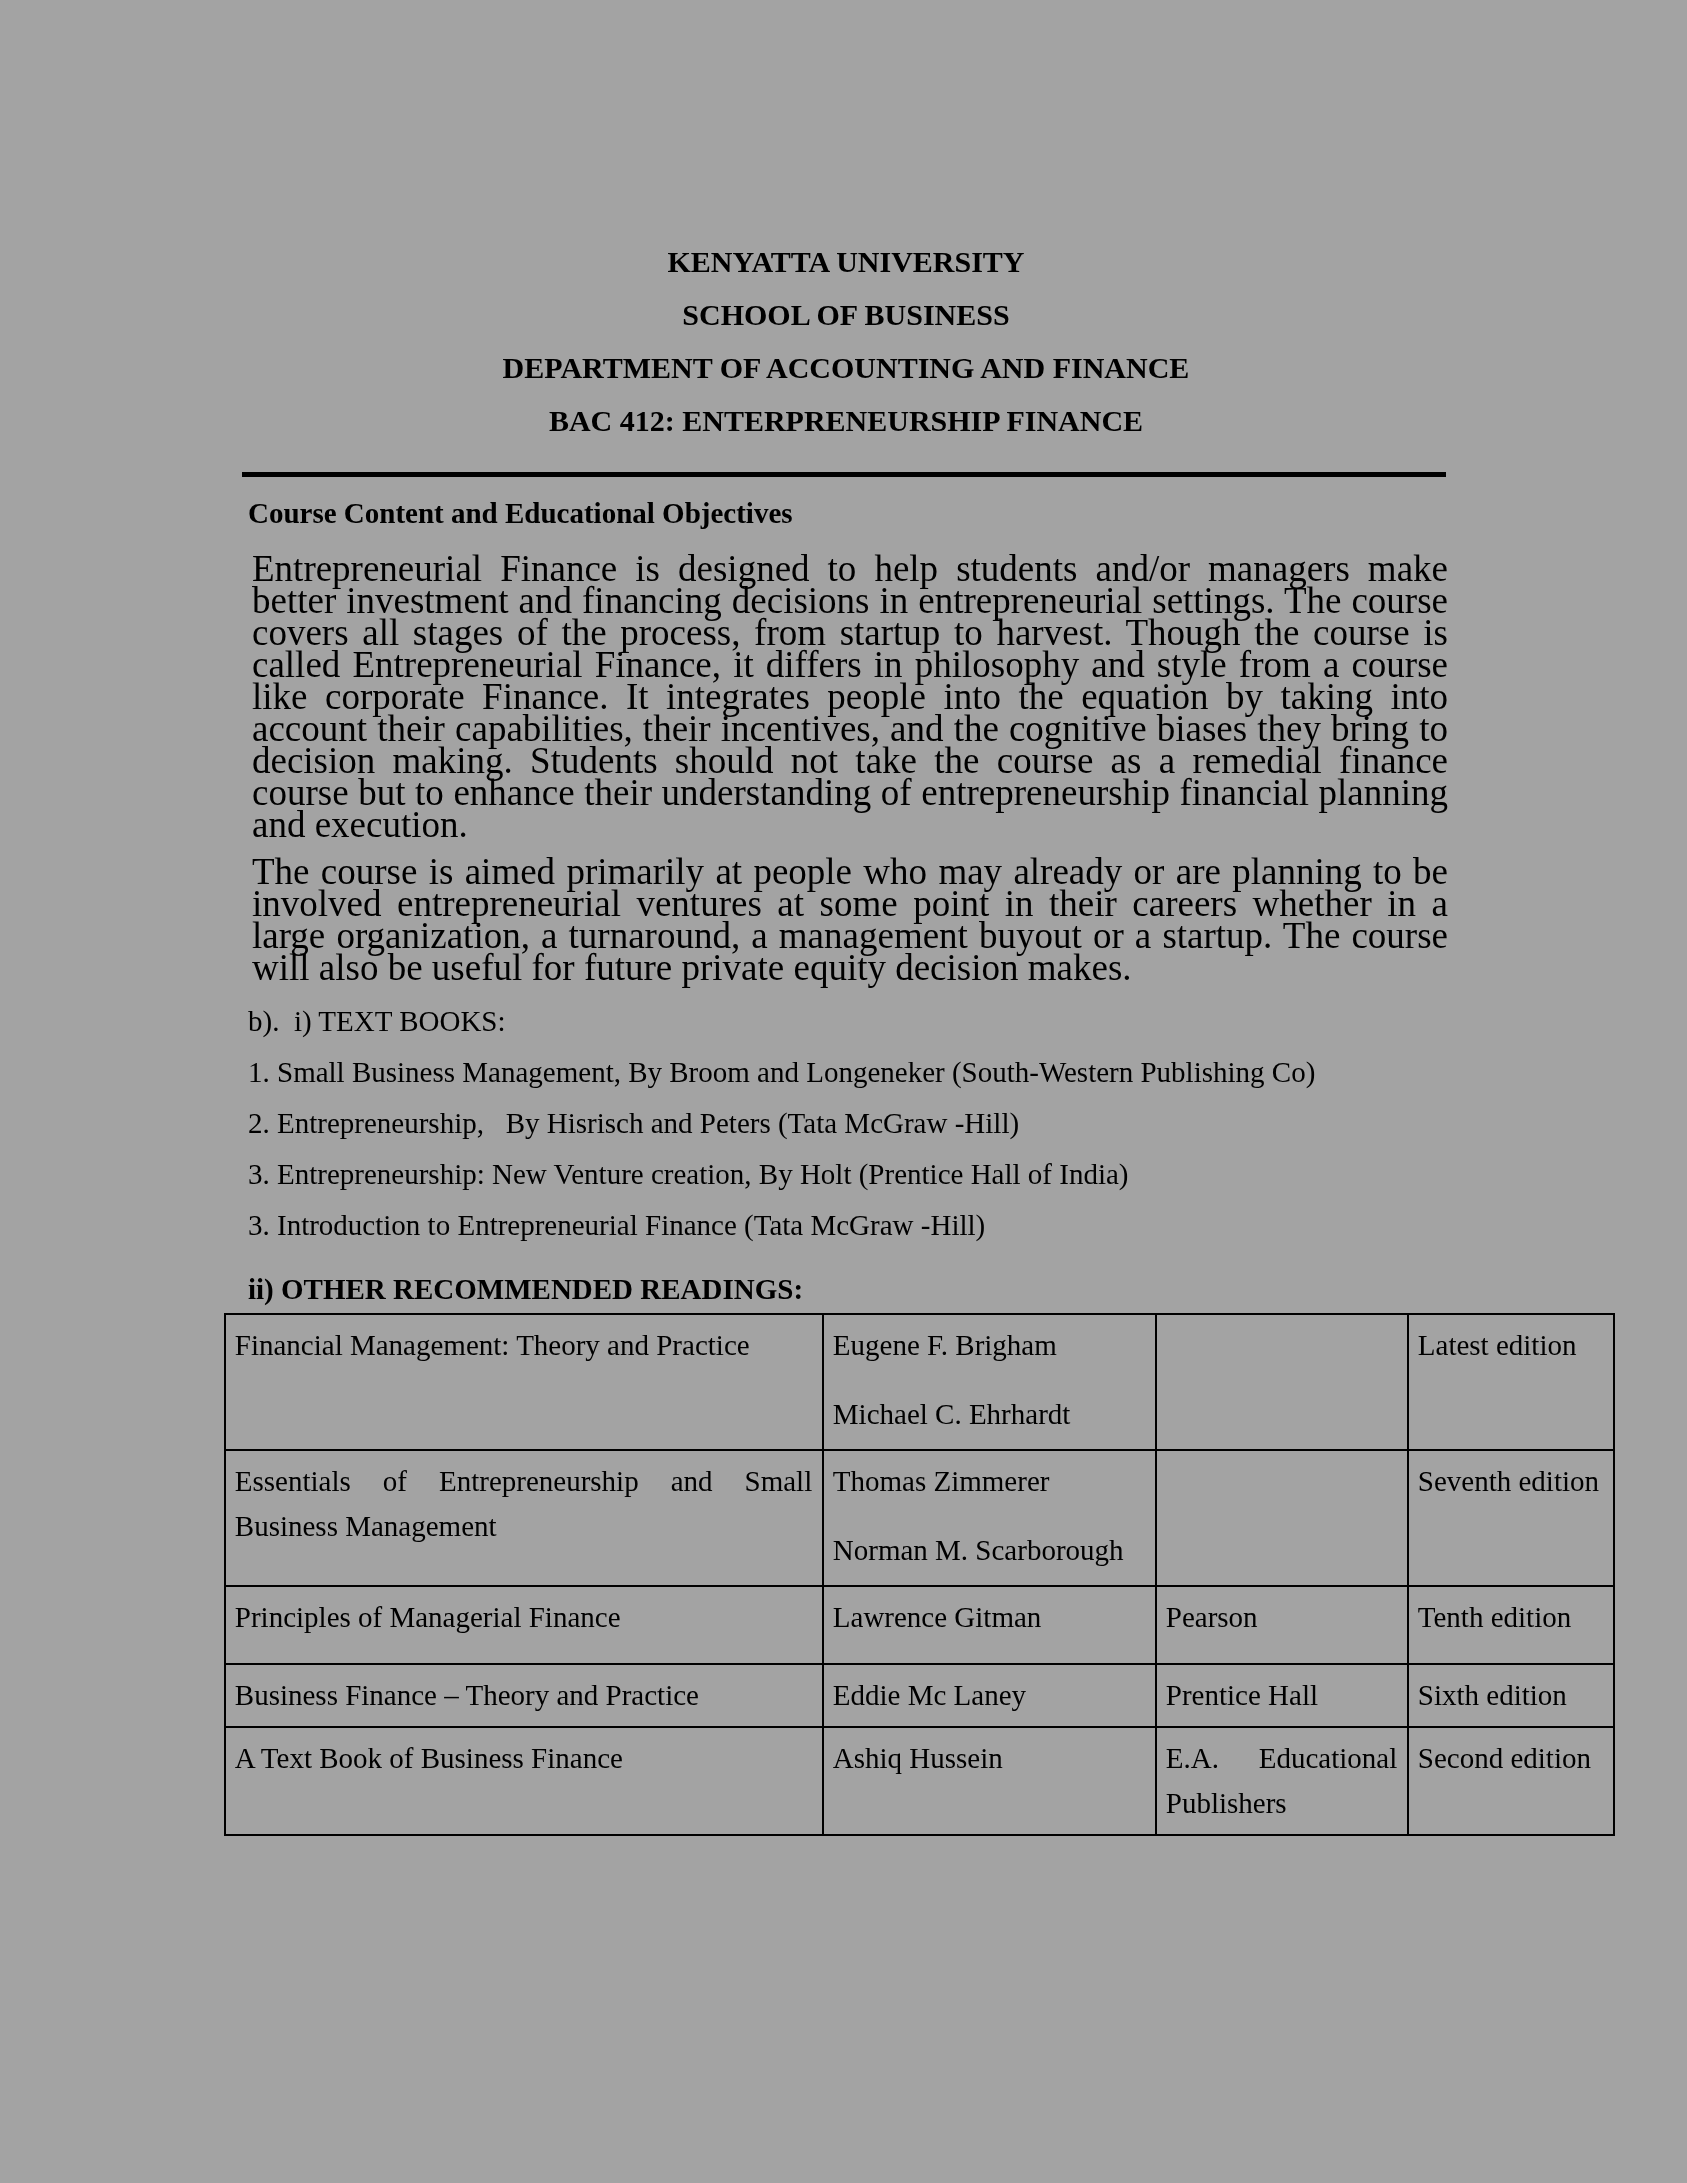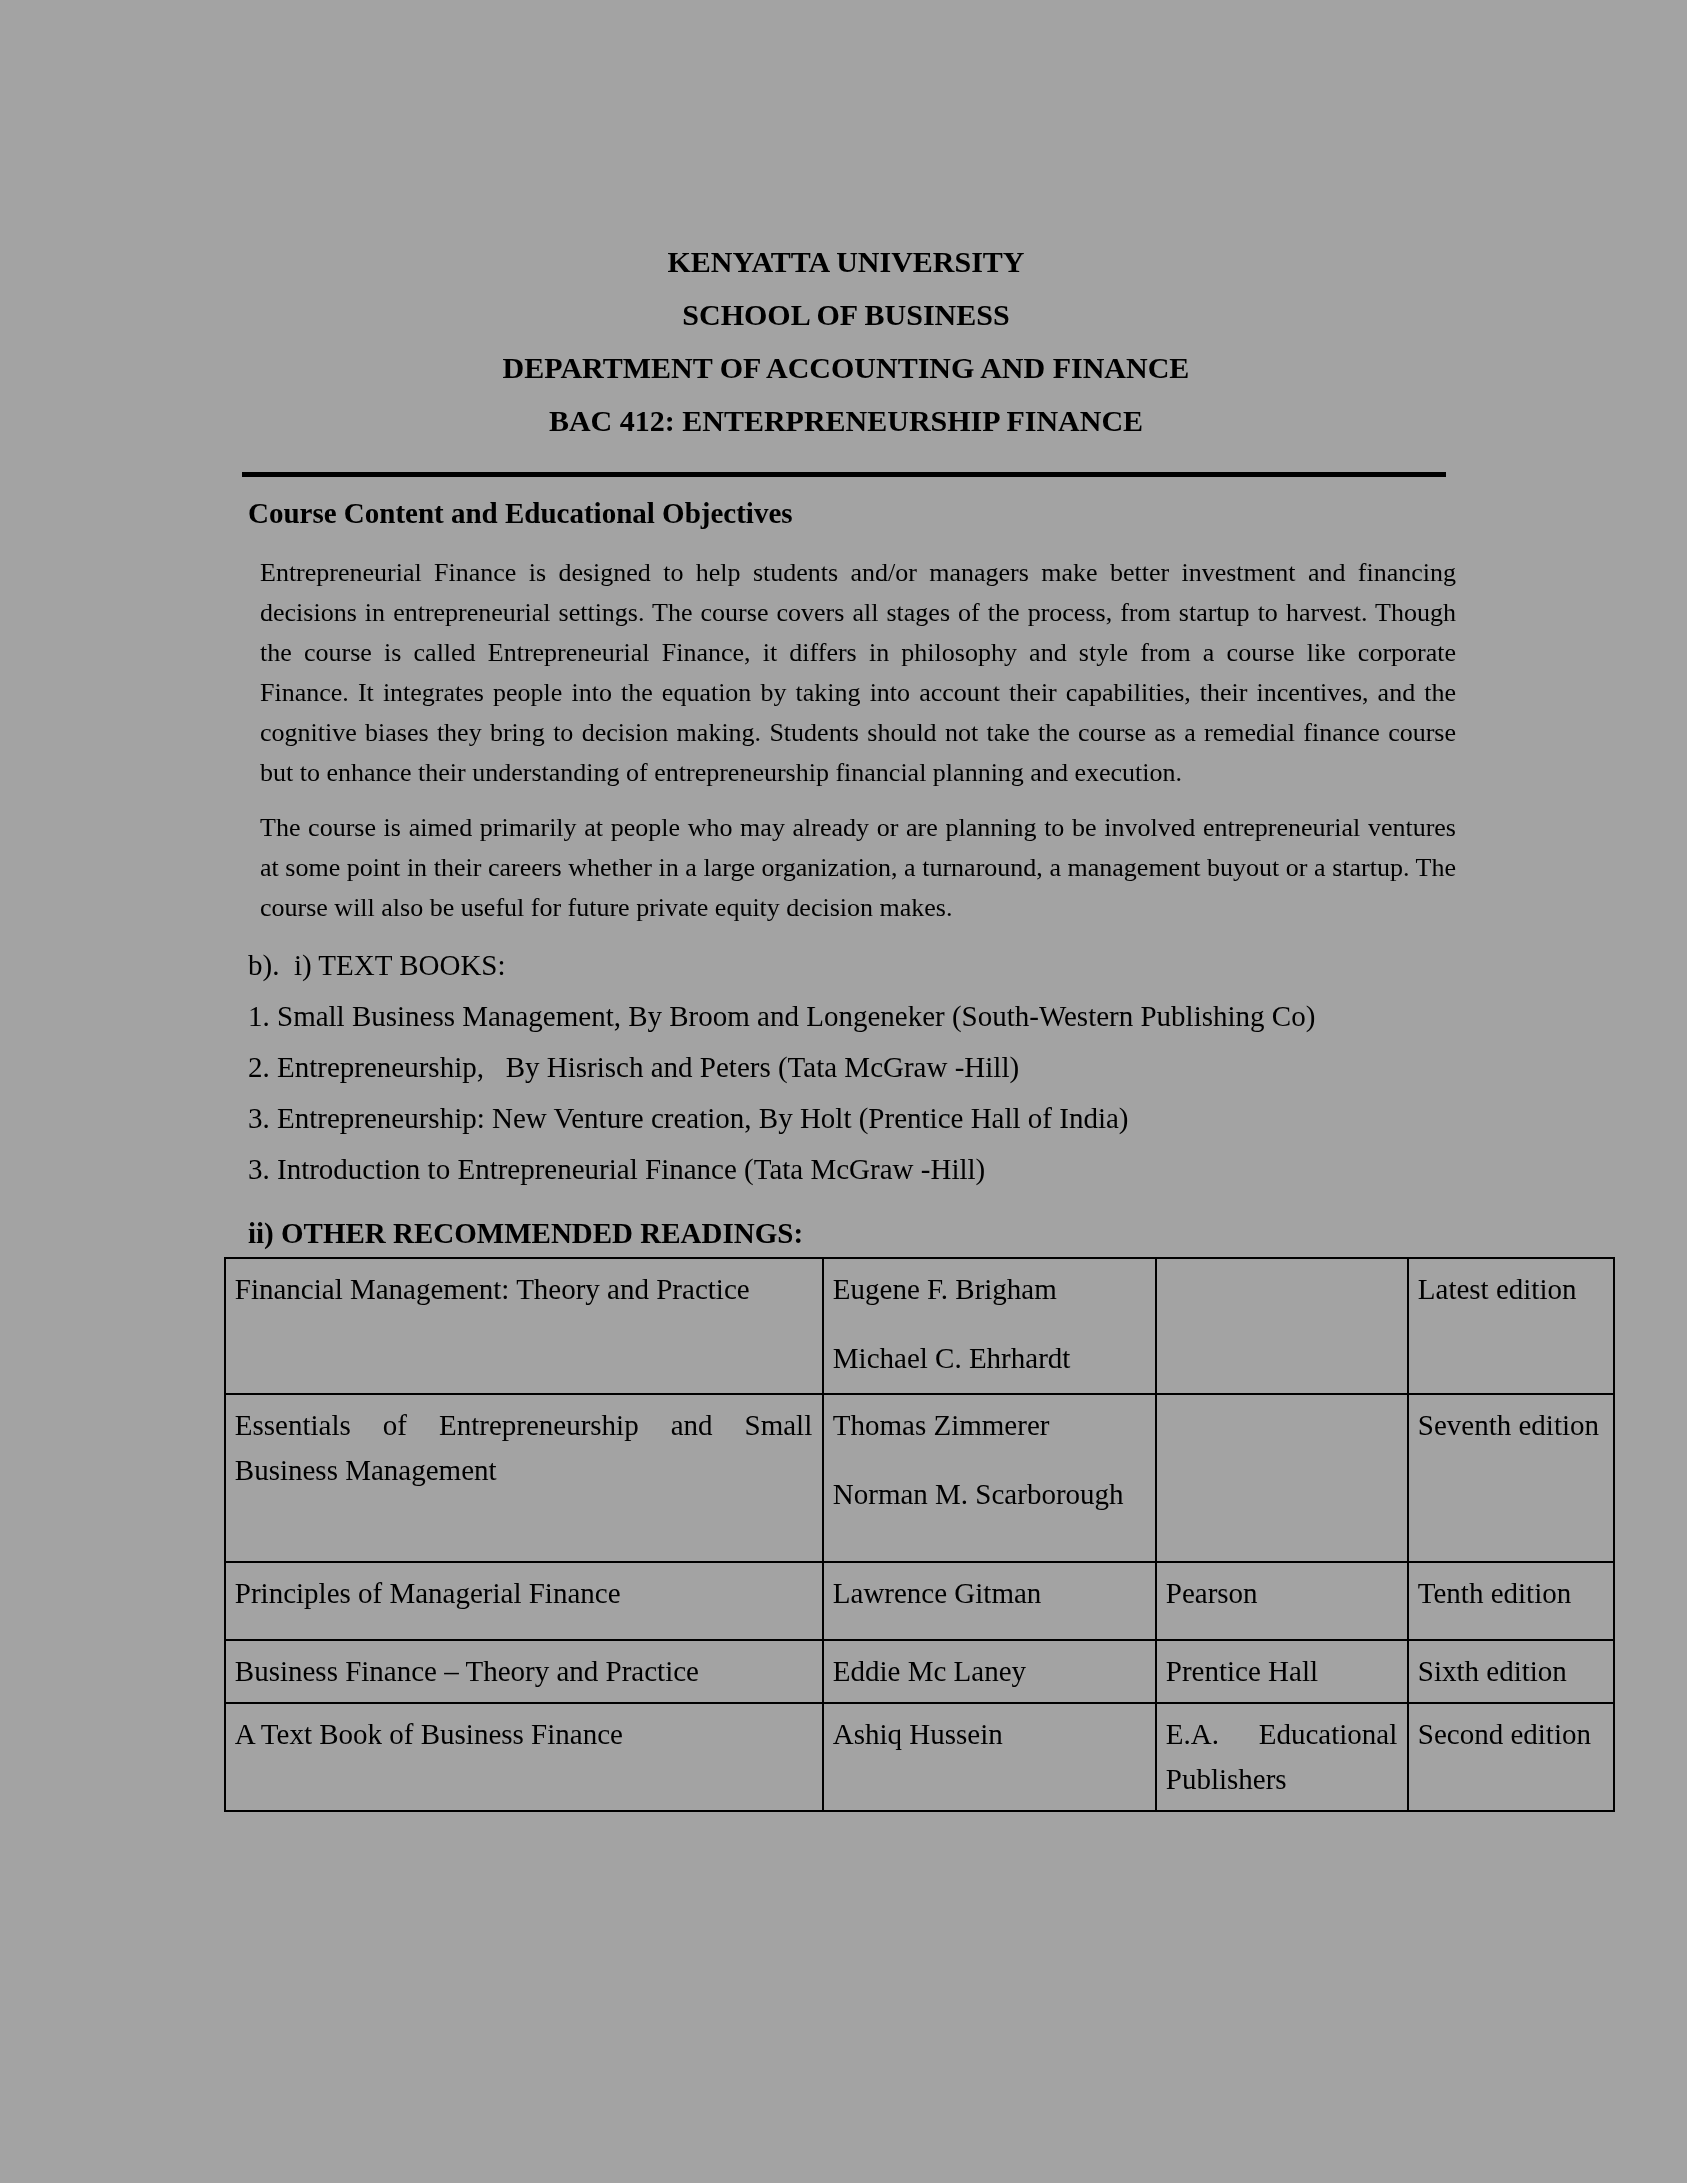--- a/index.html
+++ b/index.html
@@ -40,24 +40,24 @@
     background: #000000;
   }
   .section-title {
     margin: 20px 0 0 0;
     font-size: 29px;
     font-weight: bold;
     line-height: 32px;
     width: 1196px;
   }
   .para {
-    margin: 24px 0 0 12px;
+    margin: 24px 0 0 4px;
     width: 1196px;
-    font-size: 26px;
-    line-height: 40px;
+    font-size: 37px;
+    line-height: 32px;
     text-align: justify;
   }
   .para + .para { margin-top: 14.6px; }
   .books-heading {
     margin: 21px 0 0 0;
     font-size: 29px;
     font-weight: normal;
     line-height: 32px;
     white-space: pre-wrap;
   }
@@ -84,21 +84,21 @@
   }
   table.readings td {
     border: 2px solid #000000;
     vertical-align: top;
     padding: 8px 9.3px;
     font-size: 29px;
     line-height: 45px;
     text-align: justify;
   }
   table.readings tr:nth-child(1) { height: 136px; }
-  table.readings tr:nth-child(2) { height: 168px; }
+  table.readings tr:nth-child(2) { height: 136px; }
   table.readings tr:nth-child(3) { height: 78px; }
   table.readings tr:nth-child(4) { height: 56px; }
   table.readings tr:nth-child(5) { height: 104px; }
   .cell-para + .cell-para { margin-top: 24px; }
 </style>
 </head>
 <body>
 
 <div class="page">
 

